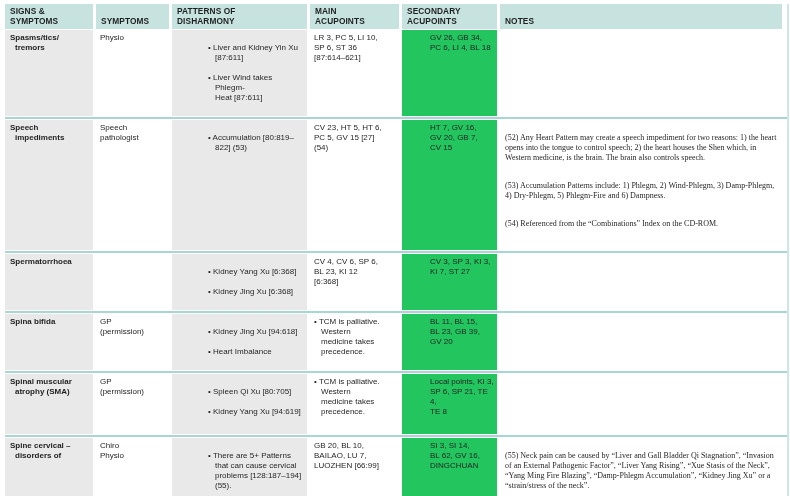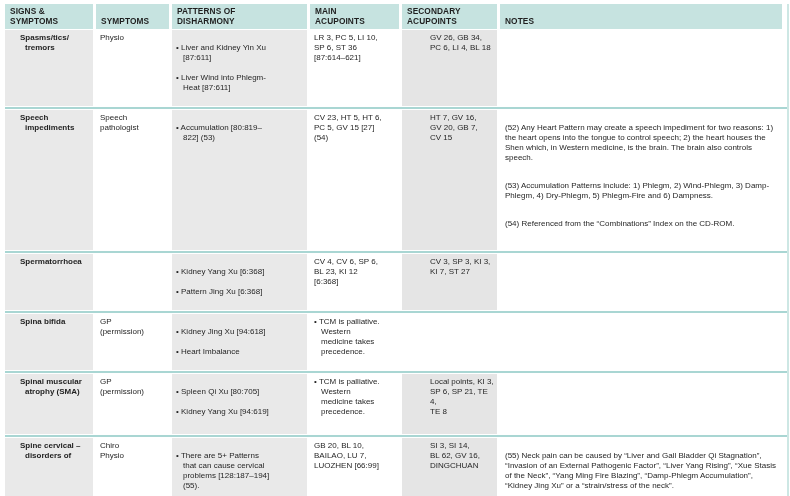--- a/index.html
+++ b/index.html
@@ -29,29 +29,29 @@
   
   .row{position:relative;}
   .sep{height:2px;background:#a9d6d3;margin:1px 0;}
   .cell{
     box-sizing:border-box;
     font-size:8px;line-height:10px;
     padding:3px 2px 3px 4px;
     white-space:pre-line;
   }
   .signs{background:#e9e9e9;font-weight:bold;color:#1f1f1f;
-         padding-left:20px;text-indent:-5px;padding-right:3px;}
+         padding-left:10px;text-indent:-5px;padding-right:3px;}
   .cautions{background:#ffffff;}
   .patterns{background:#e9e9e9;padding-right:3px;}
-  .patterns .li{padding-left:7px;text-indent:-7px;white-space:pre-line;}
+  .patterns .li{padding-left:7px;text-indent:-7px;white-space:pre-line;margin-left:32px;}
   .main{background:#ffffff;}
   .cell.li{padding-left:11px;text-indent:-7px;}
-  .secondary{background:#e5e5e5;padding-left:28px;}
+  .secondary{background:#22c55e;padding-left:28px;}
   .notes{background:#ffffff;padding-left:5px;padding-right:5px;}
-  .notes .para{margin:0 0 8px 0;white-space:normal;}
+  .notes .para{margin:0 0 8px 0;white-space:normal;font-family:Liberation Serif, serif;}
   .r1{min-height:54px;} .r2{min-height:127px;} .r3{min-height:42px;}
   .r4{min-height:47px;} .r5{min-height:60px;border-radius:29px;} .r6{min-height:63px;}
 </style>
 </head>
 <body>
 
 <div class="table">
 
   <div class="grid hrow">
     <div class="hcell">SIGNS &amp;
@@ -66,21 +66,21 @@
     <div class="hcell">NOTES</div>
   </div>
 
   <div class="grid row r1">
     <div class="cell signs">Spasms/tics/
 tremors</div>
     <div class="cell cautions">Physio</div>
     <div class="cell patterns">
       <div class="li">• Liver and Kidney Yin Xu
 [87:611]</div>
-      <div class="li">• Liver Wind into Phlegm-
+      <div class="li">• Liver Wind takes Phlegm-
 Heat [87:611]</div>
     </div>
     <div class="cell main">LR 3, PC 5, LI 10,
 SP 6, ST 36
 [87:614–621]</div>
     <div class="cell secondary">GV 26, GB 34,
 PC 6, LI 4, BL 18</div>
     <div class="cell notes"></div>
   </div>
   <div class="sep"></div>
@@ -106,21 +106,21 @@
       <div class="para">(54) Referenced from the “Combinations” Index on the CD-ROM.</div>
     </div>
   </div>
   <div class="sep"></div>
 
   <div class="grid row r3">
     <div class="cell signs">Spermatorrhoea</div>
     <div class="cell cautions"></div>
     <div class="cell patterns">
       <div class="li">• Kidney Yang Xu [6:368]</div>
-      <div class="li">• Pattern Jing Xu [6:368]</div>
+      <div class="li">• Kidney Jing Xu [6:368]</div>
     </div>
     <div class="cell main">CV 4, CV 6, SP 6,
 BL 23, KI 12
 [6:368]</div>
     <div class="cell secondary">CV 3, SP 3, KI 3,
 KI 7, ST 27</div>
     <div class="cell notes"></div>
   </div>
   <div class="sep"></div>
 
@@ -129,20 +129,23 @@
     <div class="cell cautions">GP
 (permission)</div>
     <div class="cell patterns">
       <div class="li">• Kidney Jing Xu [94:618]</div>
       <div class="li">• Heart Imbalance</div>
     </div>
     <div class="cell main li">• TCM is palliative.
 Western
 medicine takes
 precedence.</div>
+    <div class="cell secondary">BL 11, BL 15,
+BL 23, GB 39,
+GV 20</div>
     <div class="cell notes"></div>
   </div>
   <div class="sep"></div>
 
   <div class="grid row r5">
     <div class="cell signs">Spinal muscular
 atrophy (SMA)</div>
     <div class="cell cautions">GP
 (permission)</div>
     <div class="cell patterns">

